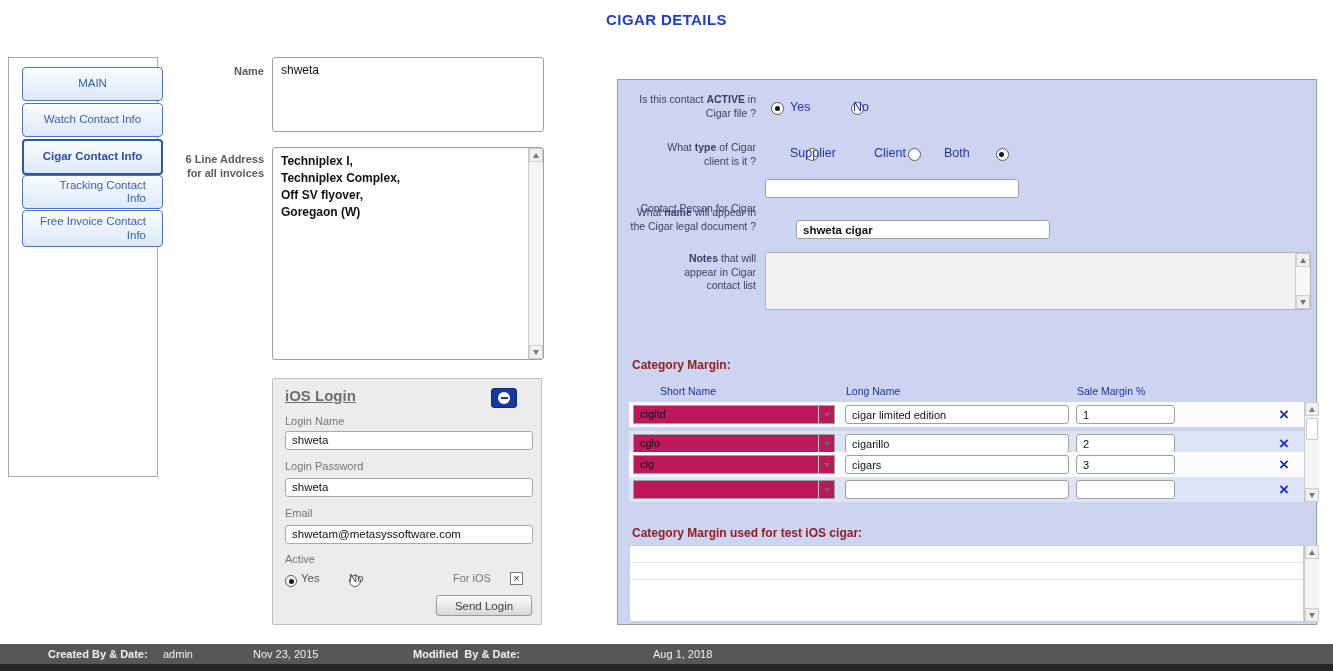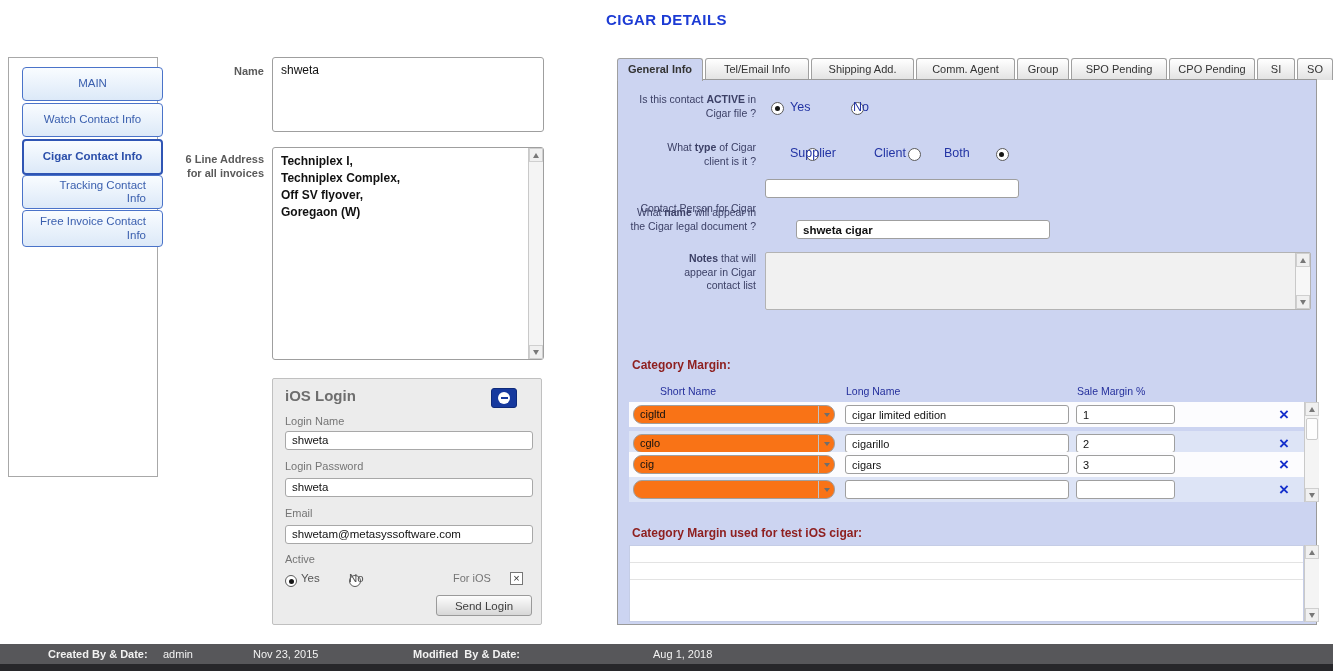--- a/index.html
+++ b/index.html
@@ -31,21 +31,21 @@
   .vscroll { position:absolute; width:15px; background:#f4f4f4; border-left:1px solid #c9c9c9; }
   .sarr { position:absolute; left:0; width:14px; height:14px; background:#f0f0f0; border:1px solid #cfcfcf;
     display:flex; align-items:center; justify-content:center; }
   .tri-up { width:0; height:0; border-left:3.5px solid transparent; border-right:3.5px solid transparent; border-bottom:5px solid #787878; }
   .tri-down { width:0; height:0; border-left:3.5px solid transparent; border-right:3.5px solid transparent; border-top:5px solid #787878; }
   .thumb { position:absolute; left:1px; width:12px; background:#fdfdfd; border:1px solid #c9c9c9; border-radius:2px; }
 
   
   .ios-panel { position:absolute; left:272px; top:378px; width:270px; height:247px;
     background:#ececec; border:1px solid #c0c0c0; border-radius:2px; }
-  .ios-title { position:absolute; left:12px; top:8px; font-size:15px; font-weight:bold; color:#6e6e6e; }
+  .ios-title { position:absolute; left:12px; top:8px; font-size:15px; font-weight:bold; color:#6e6e6e;text-decoration:underline; }
   .ios-lbl { position:absolute; left:12px; font-size:11px; color:#757575; }
   .ios-field { position:absolute; left:12px; width:248px; height:19px; background:#fff; border:1px solid #a8a8a8;
     border-radius:3px; font-size:11.5px; color:#111; padding:2px 6px; line-height:13px; }
   .blue-btn { position:absolute; left:218px; top:9px; width:26px; height:20px; background:#16399e;
     border:1px solid #0e2a7a; border-radius:3px; display:flex; align-items:center; justify-content:center; cursor:pointer; }
   .circle-minus { width:12px; height:12px; border-radius:50%; background:#fff; position:relative; }
   .circle-minus::after { content:""; position:absolute; left:2.5px; top:5px; width:7px; height:2px; background:#16399e; }
   .gray-btn { position:absolute; background:linear-gradient(#fdfdfd,#d7d7d7); border:1px solid #9a9a9a;
     border-radius:3px; font-size:11.5px; color:#3f3f3f; display:flex; align-items:center; justify-content:center; cursor:pointer; }
 
@@ -66,21 +66,21 @@
 
   .glabel { position:absolute; font-size:10.5px; color:#3c4066; text-align:right; line-height:1.3; }
   .glabel b { font-weight:bold; }
   .rlabel { font-size:12.5px; color:#2334a4; }
   .maroon { position:absolute; font-size:12px; font-weight:bold; color:#8e2020; }
   .colhdr { position:absolute; font-size:10.5px; color:#242f9c; }
 
   .cm-row { position:absolute; left:629px; width:675px; height:25px; }
   .cm-row.even { background:#fcfcfe; }
   .cm-row.odd  { background:#dde4f6; }
-  .combo { position:absolute; height:19px; background:#f97316; border:1px solid #9f9f9f; border-radius:9px; }
+  .combo { position:absolute; height:19px; background:#be185d; border:1px solid #9f9f9f; border-radius:0; }
   .combo .val { position:absolute; left:6px; top:2px; font-size:11px; color:#111; }
   .combo .dd { position:absolute; right:0; top:0; width:16px; height:17px; border-left:1px solid #c2c2c2;
     display:flex; align-items:center; justify-content:center; cursor:pointer; }
   .dd-tri { width:0; height:0; border-left:3.5px solid transparent; border-right:3.5px solid transparent; border-top:4.5px solid #6e6e6e; }
   .xdel { position:absolute; width:24px; text-align:center; font-size:17px; font-weight:bold; color:#1530cc; line-height:19px; cursor:pointer; }
 
   .white-list { position:absolute; background:#fff; border:1px solid #c5cde6; }
   .white-list .rowline { position:absolute; left:0; right:0; height:1px; background:#e3e3e3; }
 
   
@@ -146,31 +146,20 @@
     <span class="radio sel abs" style="left:12px; top:194px;"></span>
     <span class="small-rlabel abs" style="left:28px; top:193px;">Yes</span>
     <span class="radio abs" style="left:60px; top:194px;"></span>
     <span class="small-rlabel abs" style="left:76px; top:193px;">No</span>
     <div class="ios-lbl" style="left:180px; top:193px;">For iOS</div>
     <div class="checkbox" style="left:237px; top:193px;">×</div>
     <div class="gray-btn" style="left:163px; top:216px; width:96px; height:21px;">Send Login</div>
   </div>
 
   
-  <div class="tabbar">
-    <div class="tab active" style="width:86px;">General Info</div>
-    <div class="tab" style="width:104px;">Tel/Email Info</div>
-    <div class="tab" style="width:103px;">Shipping Add.</div>
-    <div class="tab" style="width:99px;">Comm. Agent</div>
-    <div class="tab" style="width:52px;">Group</div>
-    <div class="tab" style="width:96px;">SPO Pending</div>
-    <div class="tab" style="width:86px;">CPO Pending</div>
-    <div class="tab" style="width:38px;">SI</div>
-    <div class="tab" style="width:36px;">SO</div>
-  </div>
 
   
   <div class="right-panel"></div>
 
   
   <div class="glabel" style="left:620px; top:93px; width:136px;">
     <span>Is this contact </span><b>ACTIVE</b><span> in Cigar file ?</span>
   </div>
   <span class="radio sel abs" style="left:771px; top:101px; width:13px; height:13px;"></span>
   <span class="rlabel abs" style="left:790px; top:100px;">Yes</span>

